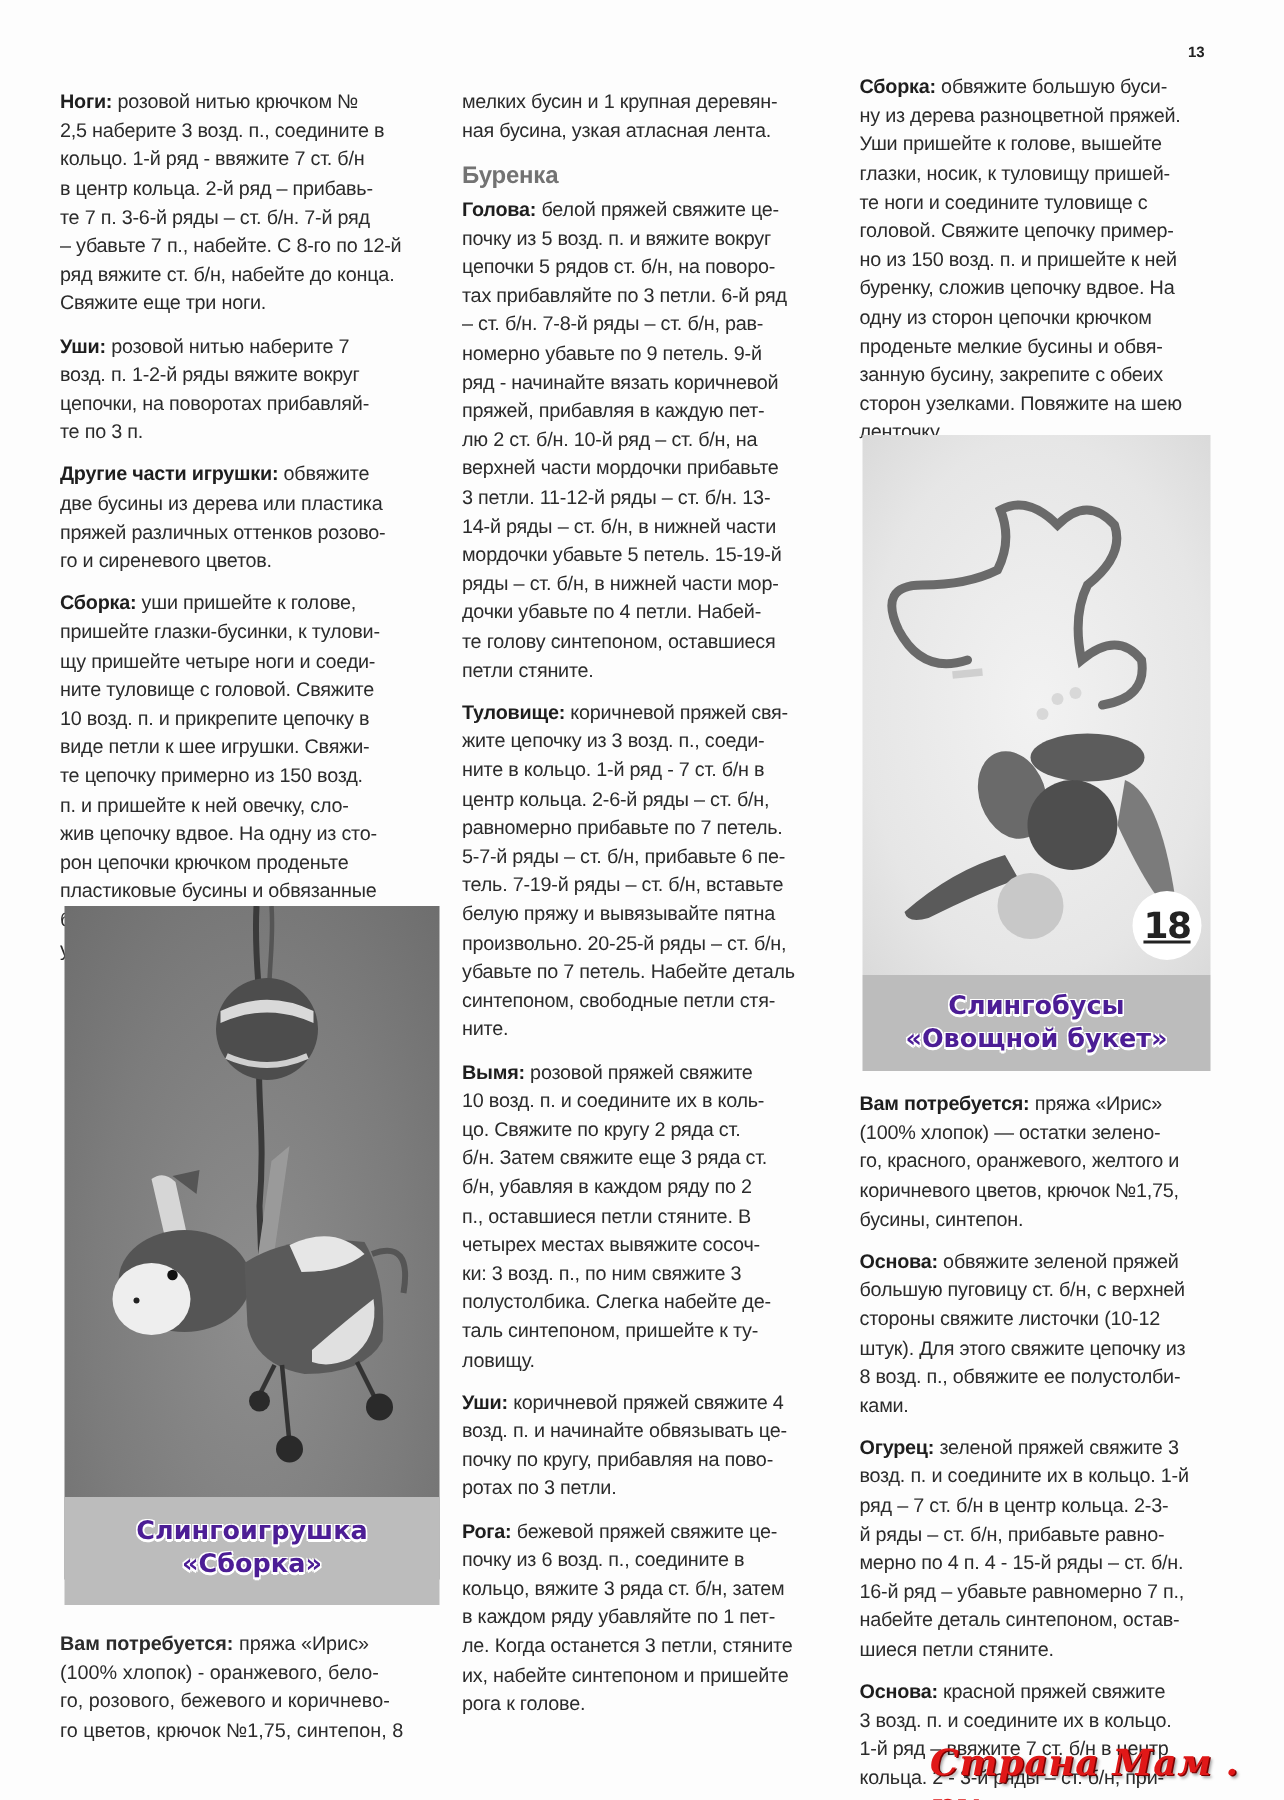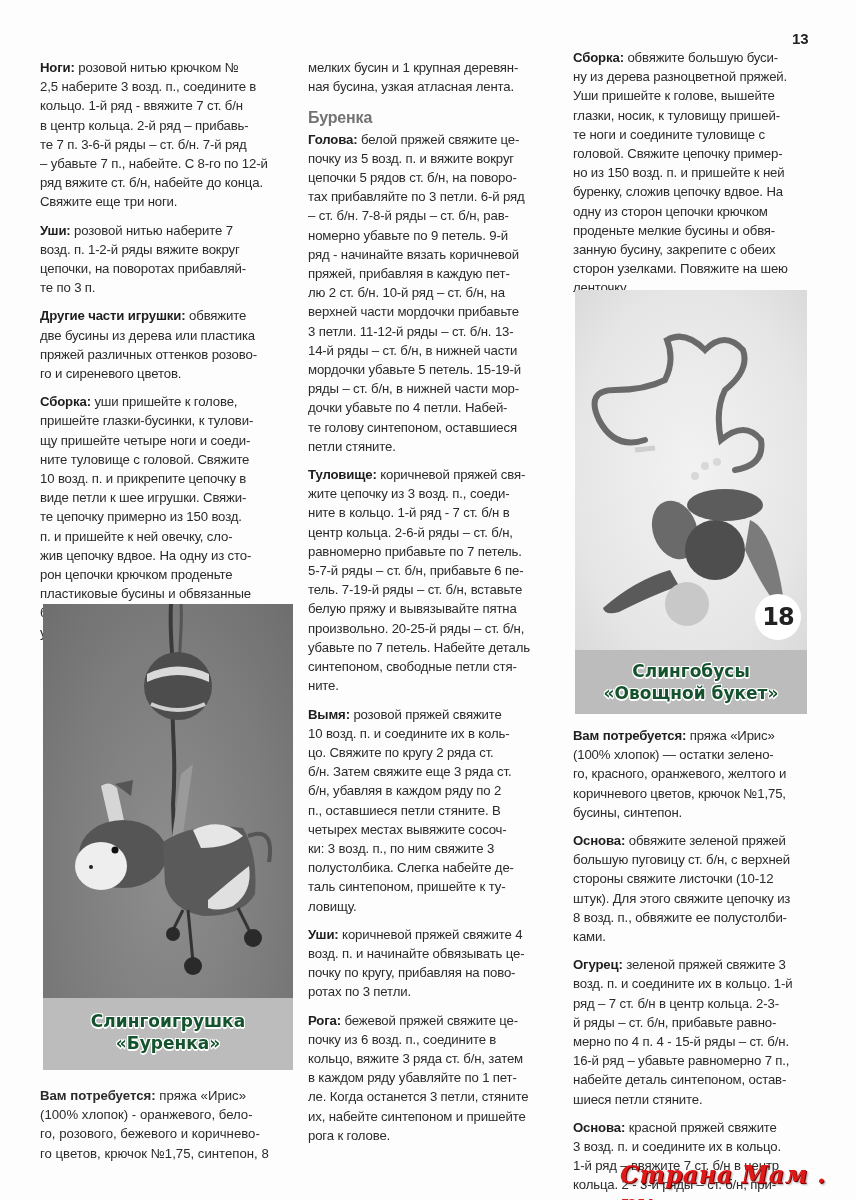--- a/index.html
+++ b/index.html
@@ -2,21 +2,21 @@
 <html><head>
 <meta charset="utf-8">
 <style>
   html, body { margin:0; padding:0; }
   body {
     width:856px; height:1200px; background:#fdfdfd; position:relative; overflow:hidden;
     font-family:"DejaVu Sans Condensed","Liberation Sans Narrow","Liberation Sans", sans-serif;
     color:#2a2a2a;
   }
   .page-num {
-    position:absolute; left:792px; top:30px; font-size:15px; font-weight:bold; color:#222;
+    position:absolute; left:792px; top:30px; font-size:10px; font-weight:bold; color:#222;
     font-family:"Liberation Sans", sans-serif;
   }
   .col {
     position:absolute; font-size:13.2px; line-height:19.2px; letter-spacing:-0.15px;
     font-family:"Liberation Sans", sans-serif; color:#2b2b2b;
   }
   .col p { margin:0 0 9px 0; white-space:pre-line; }
   .col b { color:#1e1e1e; }
   .col-1 { left:40px; top:58px; width:252px; }
   .col-2 { left:308px; top:58px; width:252px; }
@@ -36,25 +36,25 @@
   .photo-18 {
     left:575px; top:290px; width:232px; height:360px;
     background: radial-gradient(ellipse at 50% 50%, #f2f2f2 0%, #e6e6e6 70%, #dadada 100%);
   }
   .badge {
     position:absolute; width:46px; height:46px; border-radius:50%; background:#fff;
     color:#222; font-weight:bold; font-size:24px; line-height:46px; text-align:center;
     font-family:"DejaVu Sans", sans-serif; letter-spacing:-1px;
   }
   .photo-17 .badge { right:8px; bottom:8px; }
-  .photo-18 .badge { right:6px; bottom:10px; }
+  .photo-18 .badge { right:6px; bottom:10px;text-decoration:underline; }
 
   .caption {
     position:absolute; background:#bcbcbc; text-align:center;
-    font-family:"DejaVu Sans", sans-serif; font-weight:bold; color:#14532d;
+    font-family:"DejaVu Sans", sans-serif; font-weight:bold; color:#4c1d95;
     text-shadow: -1px -1px 0 #fff, 1px -1px 0 #fff, -1px 1px 0 #fff, 1px 1px 0 #fff, 0 2px 0 #fff;
   }
   .caption-17 { left:43px; top:998px; width:250px; height:72px; font-size:17px; line-height:22px; padding-top:12px; box-sizing:border-box; }
   .caption-18 { left:575px; top:650px; width:232px; height:64px; font-size:17px; line-height:22px; padding-top:10px; box-sizing:border-box; }
   .caption span { display:block; }
 
   .vam-17 {
     position:absolute; left:40px; top:1086px; width:255px;
     font-size:13.2px; line-height:19.2px; font-family:"Liberation Sans", sans-serif; color:#2b2b2b;
     white-space:pre-line;
@@ -134,21 +134,21 @@
     <line x1="145" y1="306" x2="150" y2="358" stroke="#333" stroke-width="3"></line>
     <line x1="195" y1="304" x2="208" y2="330" stroke="#333" stroke-width="3"></line>
     <circle cx="130" cy="330" r="7" fill="#2a2a2a"></circle>
     <circle cx="150" cy="362" r="9" fill="#2a2a2a"></circle>
     <circle cx="210" cy="334" r="9" fill="#2a2a2a"></circle>
   </svg>
   <div class="badge">17</div>
 </div>
 <div class="caption caption-17">
   <span>Слингоигрушка</span>
-  <span>«Буренка»</span>
+  <span>«Сборка»</span>
 </div>
 <div class="vam-17"><b>Вам потребуется:</b><span> пряжа «Ирис»
 (100% хлопок) - оранжевого, бело-
 го, розового, бежевого и коричнево-
 го цветов, крючок №1,75, синтепон, 8</span></div>
 
 <div class="col col-2">
   <p>мелких бусин и 1 крупная деревян-
 ная бусина, узкая атласная лента.</p>
   <h2 class="section">Буренка</h2>

